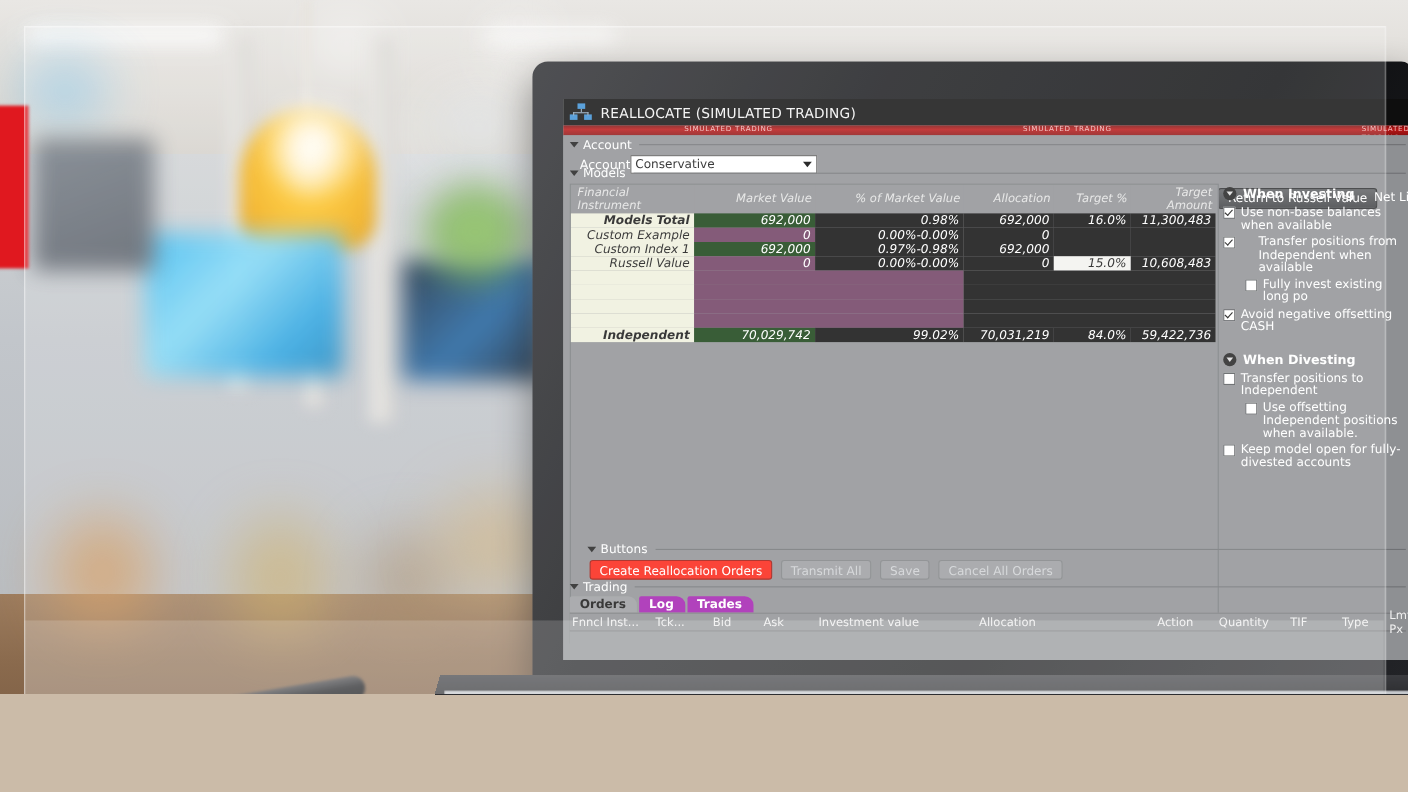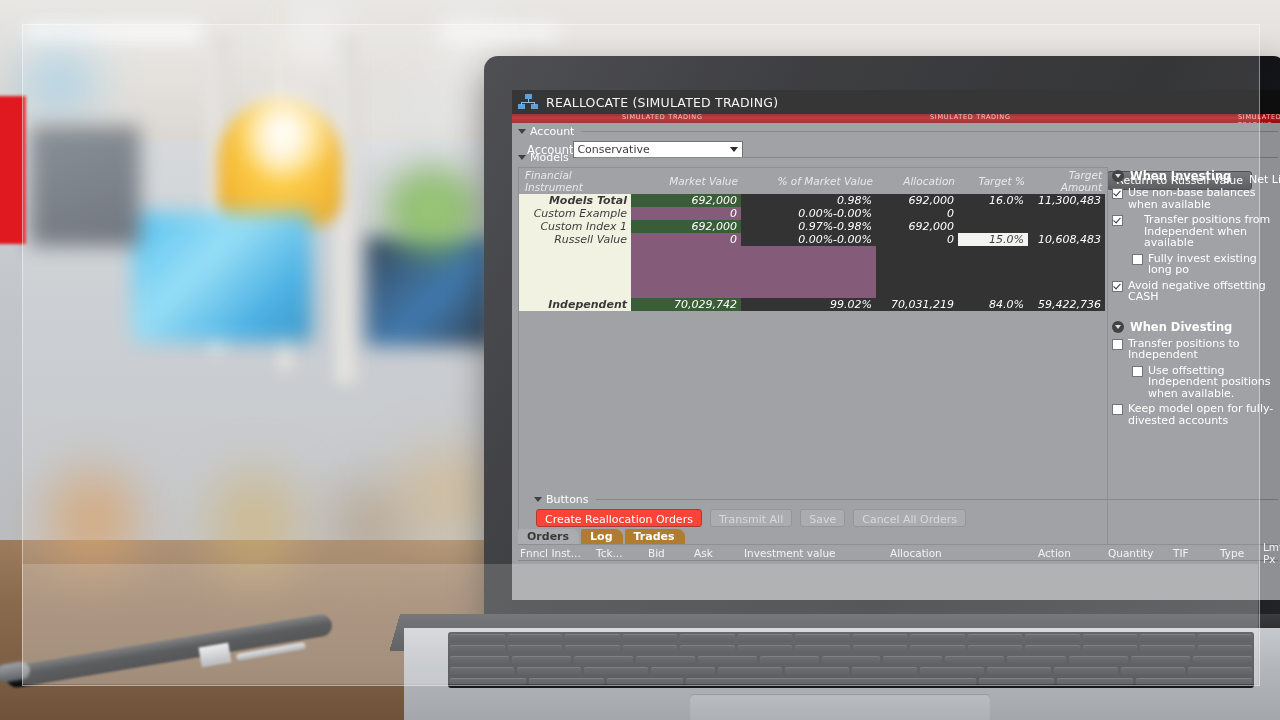--- a/index.html
+++ b/index.html
@@ -1,18 +1,18 @@
 <!DOCTYPE html>
 <html><head>
 <meta charset="utf-8">
 <style>
   html,body{margin:0;padding:0;}
   body{width:1280px;height:720px;overflow:hidden;position:relative;
        font-family:"DejaVu Sans","Liberation Sans",sans-serif;background:#cbbba8;}
-  .stage{position:absolute;inset:0;width:1280px;height:720px;overflow:hidden;}
+  .stage{position:absolute;inset:0;width:1280px;height:631px;overflow:hidden;}
 
   
   .photo{position:absolute;inset:0;overflow:hidden;}
   .ph-ceiling{position:absolute;left:0;top:0;width:1280px;height:150px;
       background:linear-gradient(180deg,#e9e7e4 0%,#dedbd6 55%,#d2cfc9 100%);}
   .ph-wall{position:absolute;left:0;top:140px;width:1280px;height:420px;
       background:linear-gradient(180deg,#cfd2d4 0%,#c2c6cb 40%,#b9bcc0 100%);}
   .ph-desk{position:absolute;left:0;top:540px;width:1280px;height:180px;
       background:linear-gradient(180deg,#9c7c5e 0%,#8a6a4d 35%,#7d5f45 70%,#6e5239 100%);}
   .blurobj{position:absolute;border-radius:50%;filter:blur(26px);}
@@ -147,21 +147,21 @@
   .btn{height:16px;padding:0 8px;font-size:11px;display:flex;align-items:flex-end;border-radius:3px;}
   .btn-red{background:#fb1f10;color:#fff;border:1px solid #9e1109;font-weight:500;}
   .btn-dis{background:#9a9c9f;color:#cfd1d4;border:1px solid #7e8083;}
 
   
   #tradingGroup{left:6px;top:404px;right:6px;}
   .tabs{display:flex;align-items:flex-end;margin-top:2px;height:15px;}
   .tab{height:15px;padding:0 10px 0 9px;font-size:11px;font-weight:bold;display:flex;
        align-items:center;border-radius:2px 8px 0 0;margin-right:2px;}
   .tab.act{background:#9a9c9f;color:#111;}
-  .tab.ina{background:#a16207;color:#fff;}
+  .tab.ina{background:#a21caf;color:#fff;}
   .gridhead{height:15px;background:#8e9093;display:flex;align-items:center;
        font-size:10.5px;color:#f0f0f0;border-top:1px solid #77797c;}
   .gridhead span{display:inline-block;}
   .gridbody{height:44px;background:#8e9093;border-top:1px solid #6e7073;}
 </style>
 </head>
 <body>
 
 <div class="stage">
 
@@ -489,33 +489,38 @@
           <div class="btn btn-dis">
             <span>Save</span>
           </div>
           <div class="btn btn-dis">
             <span>Cancel All Orders</span>
           </div>
         </div>
       </div>
 
       <div class="grp" id="tradingGroup">
+        <div class="grp-head">
+          <span class="tri"></span>
+          <span>Trading</span>
+          <span class="grp-line"></span>
+        </div>
         <div class="tabs" id="tabsRow">
             <div class="tab act">Orders</div>
             <div class="tab ina">Log</div>
             <div class="tab ina">Trades</div>
           </div>
         <div class="gridhead" id="gridHead" style="position: relative;">
             <span style="position: absolute; left: 2px; text-align: right;">Fnncl Inst...</span>
             <span style="position: absolute; left: 78px;">Tck...</span>
             <span style="position: absolute; left: 130px;">Bid</span>
             <span style="position: absolute; left: 176px;">Ask</span>
             <span style="position: absolute; left: 226px;">Investment value</span>
             <span style="position: absolute; left: 372px;">Allocation</span>
-            <span style="position: absolute; left: 520px;">Action</span>
+            <span style="position: absolute; left: 534px;">Action</span>
             <span style="position: absolute; left: 590px;">Quantity</span>
             <span style="position: absolute; left: 655px;">TIF</span>
             <span style="position: absolute; left: 702px;">Type</span>
             <span style="position: absolute; left: 745px;">Lmt Px</span>
           </div>
         <div class="gridbody"></div>
       </div>
 
     </div>
   </div>

